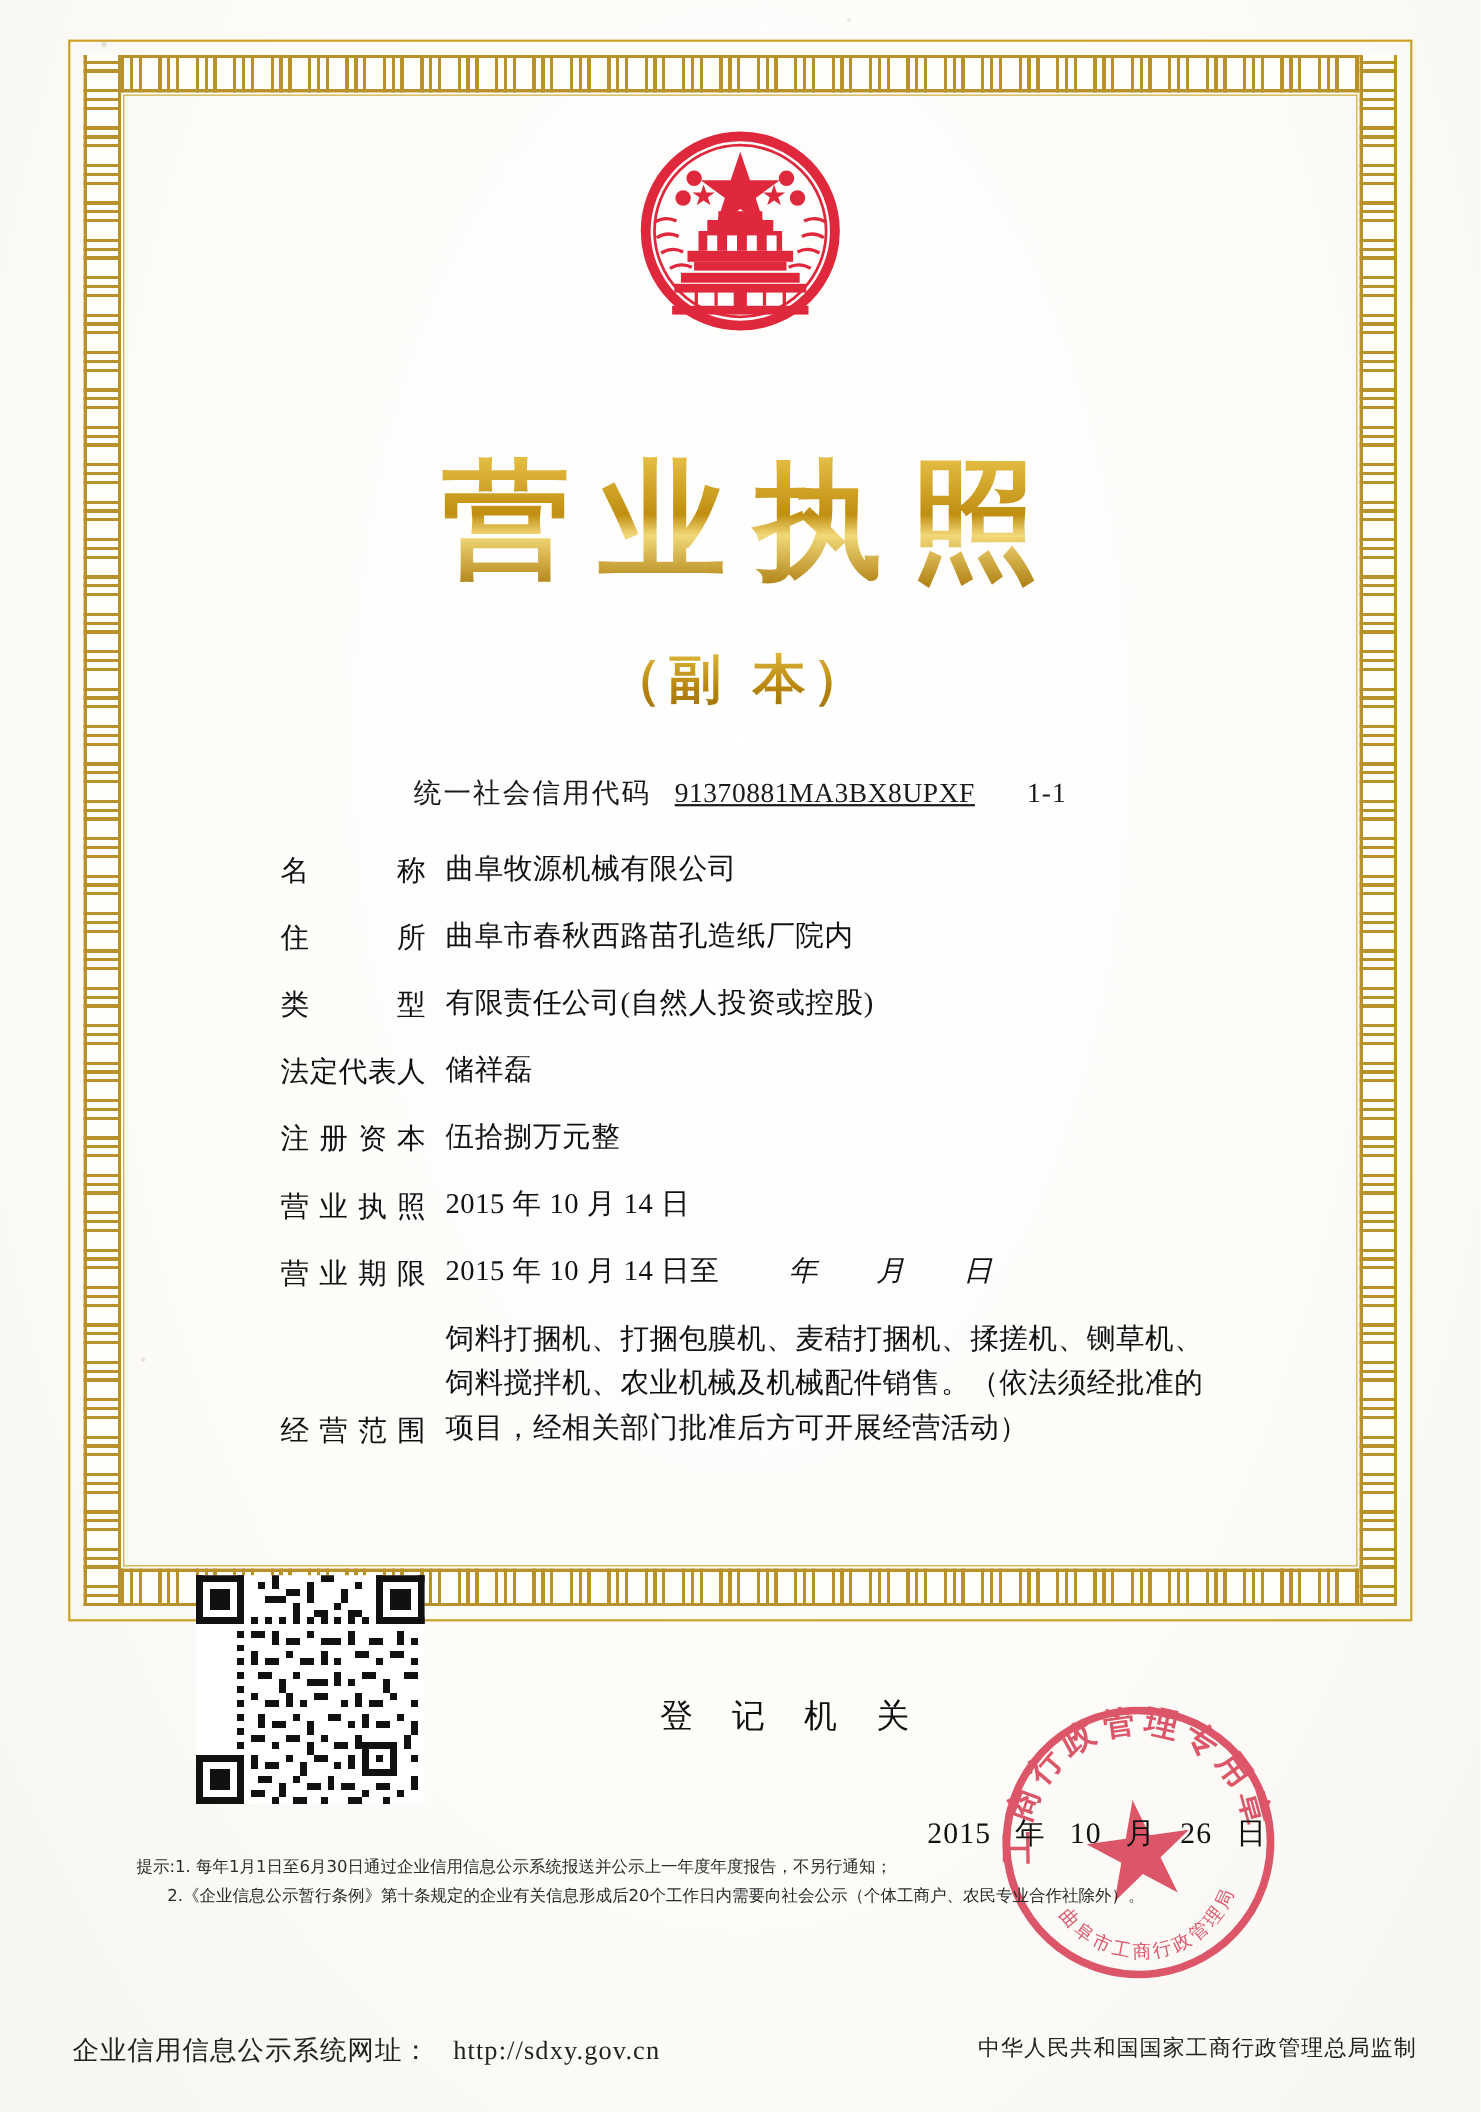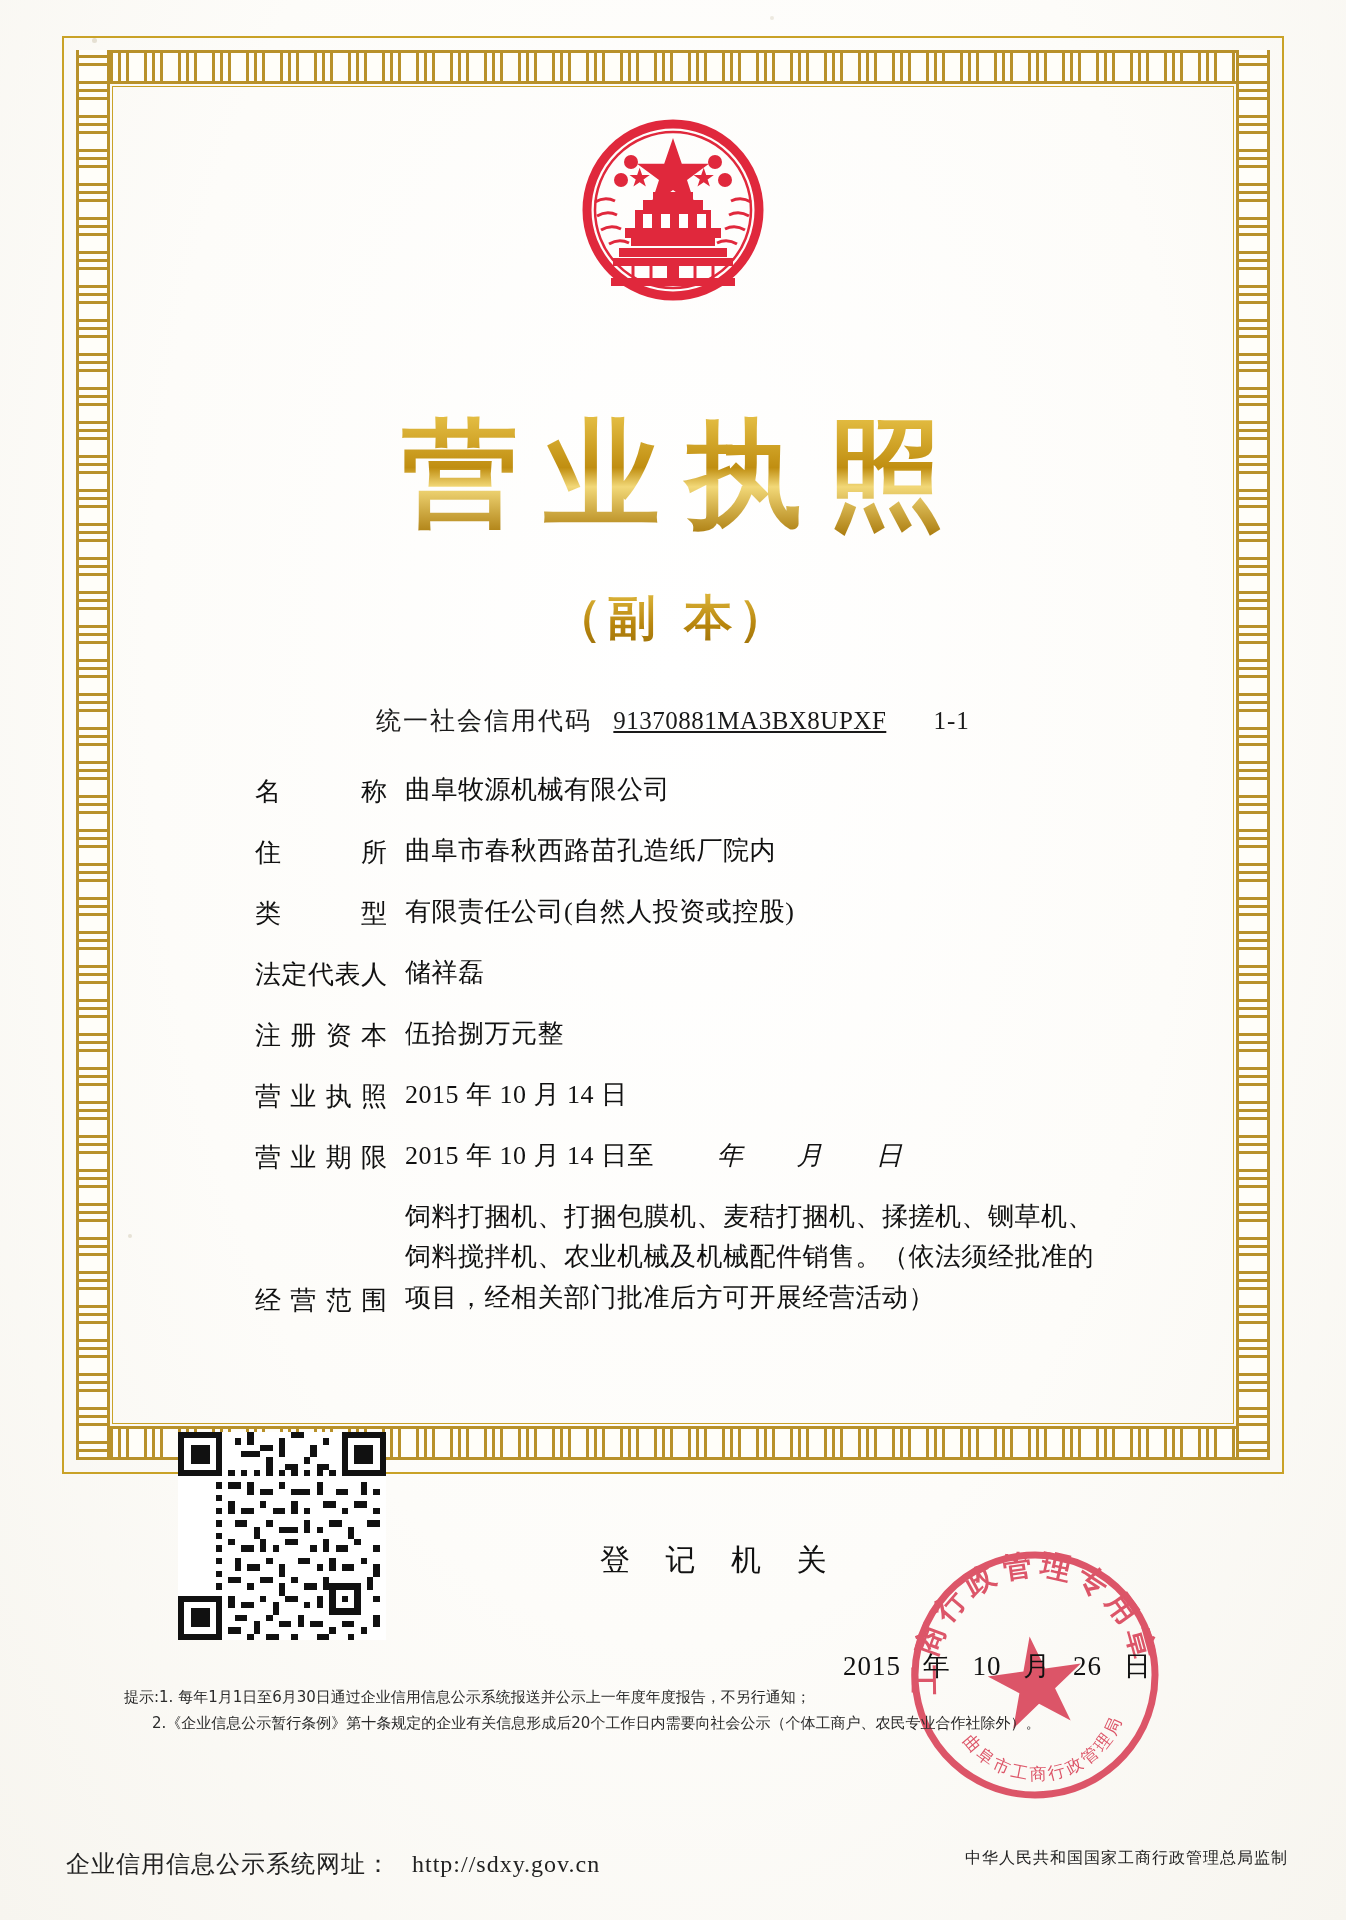--- a/index.html
+++ b/index.html
@@ -248,21 +248,21 @@
     letter-spacing: 1px;
   }
   .bottom-left .url {
     font-family: "Liberation Serif", serif;
     margin-left: 14px;
   }
   .bottom-right {
     position: absolute;
     right: 58px;
     top: 1848px;
-    font-size: 16px;
+    font-size: 20px;
     color: #222;
     letter-spacing: 1px;
     text-align: right;
   }
 
   
   .speck { position: absolute; background: #cfc6b0; border-radius: 50%; }
 </style>
 </head>
 <body>

